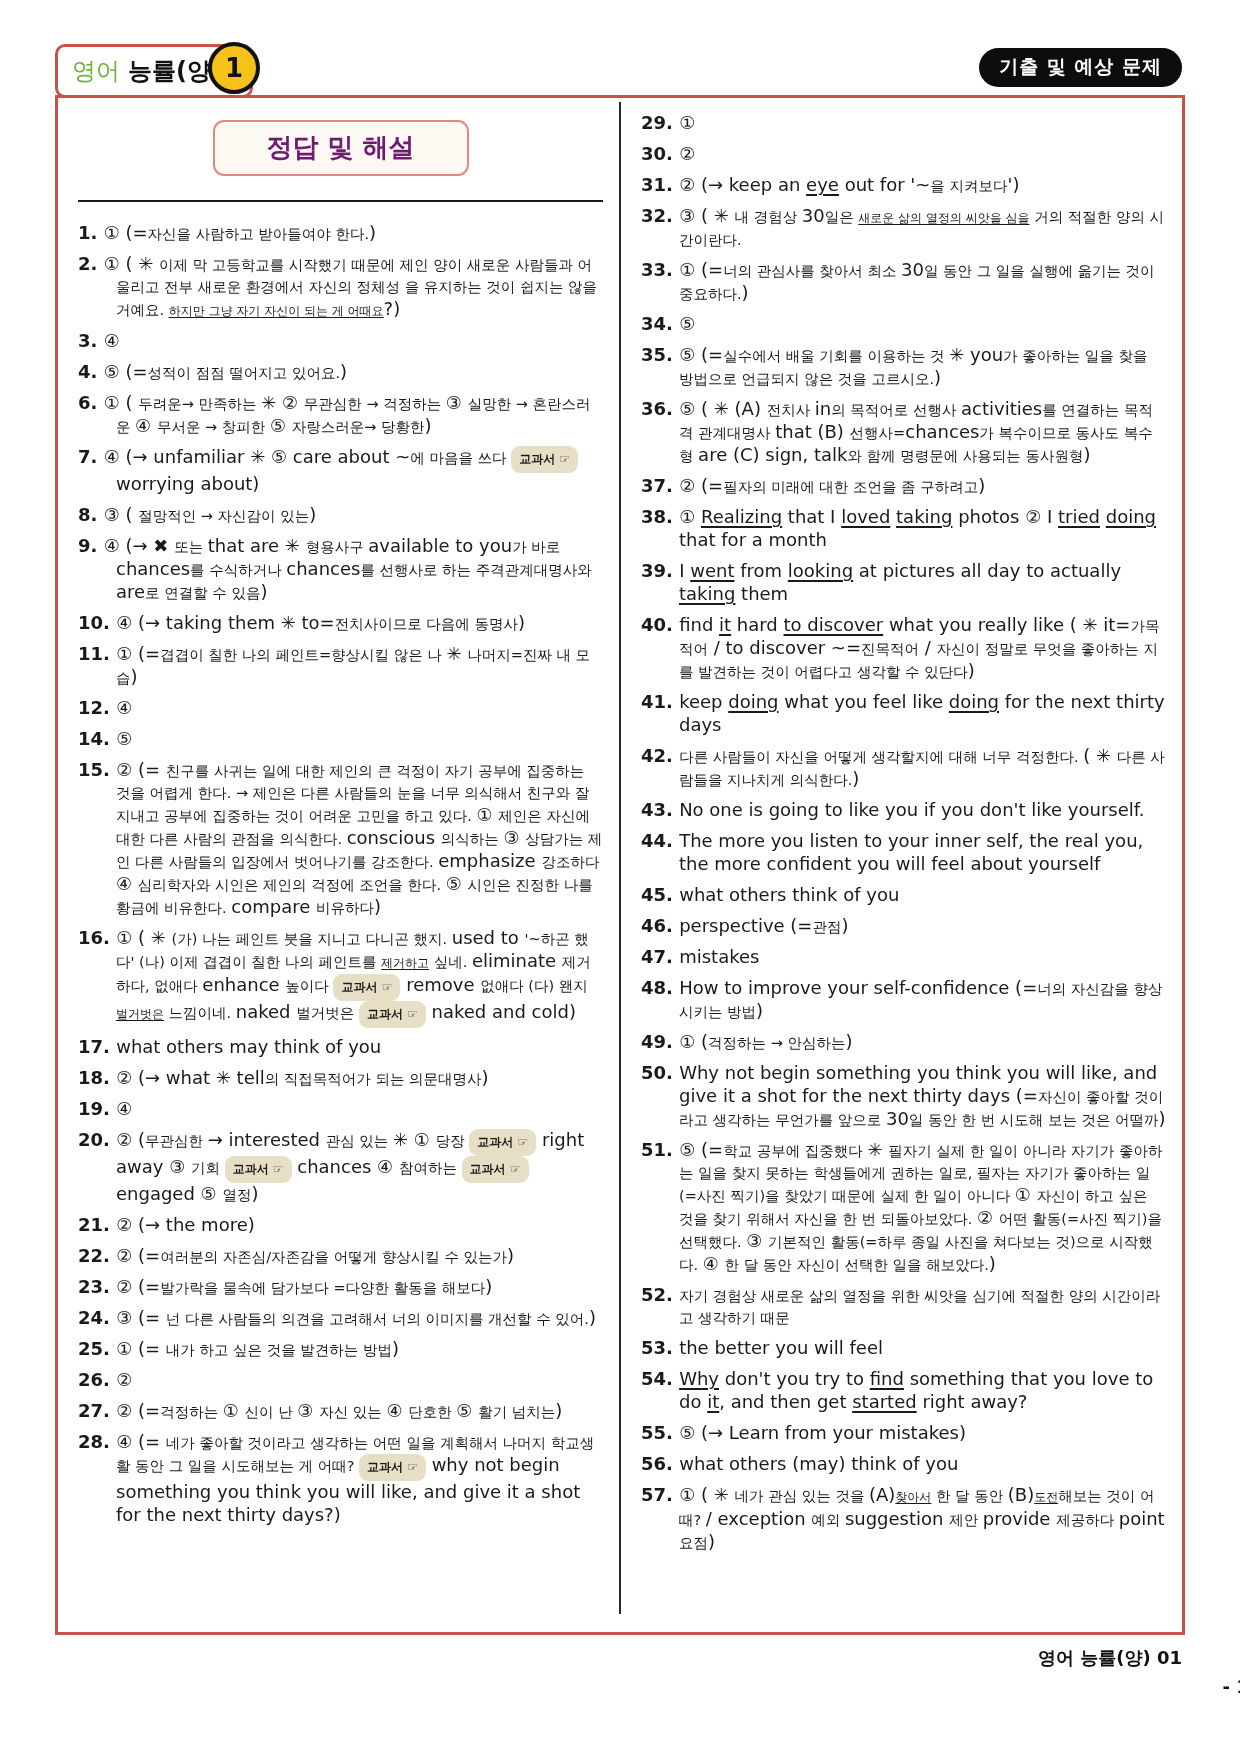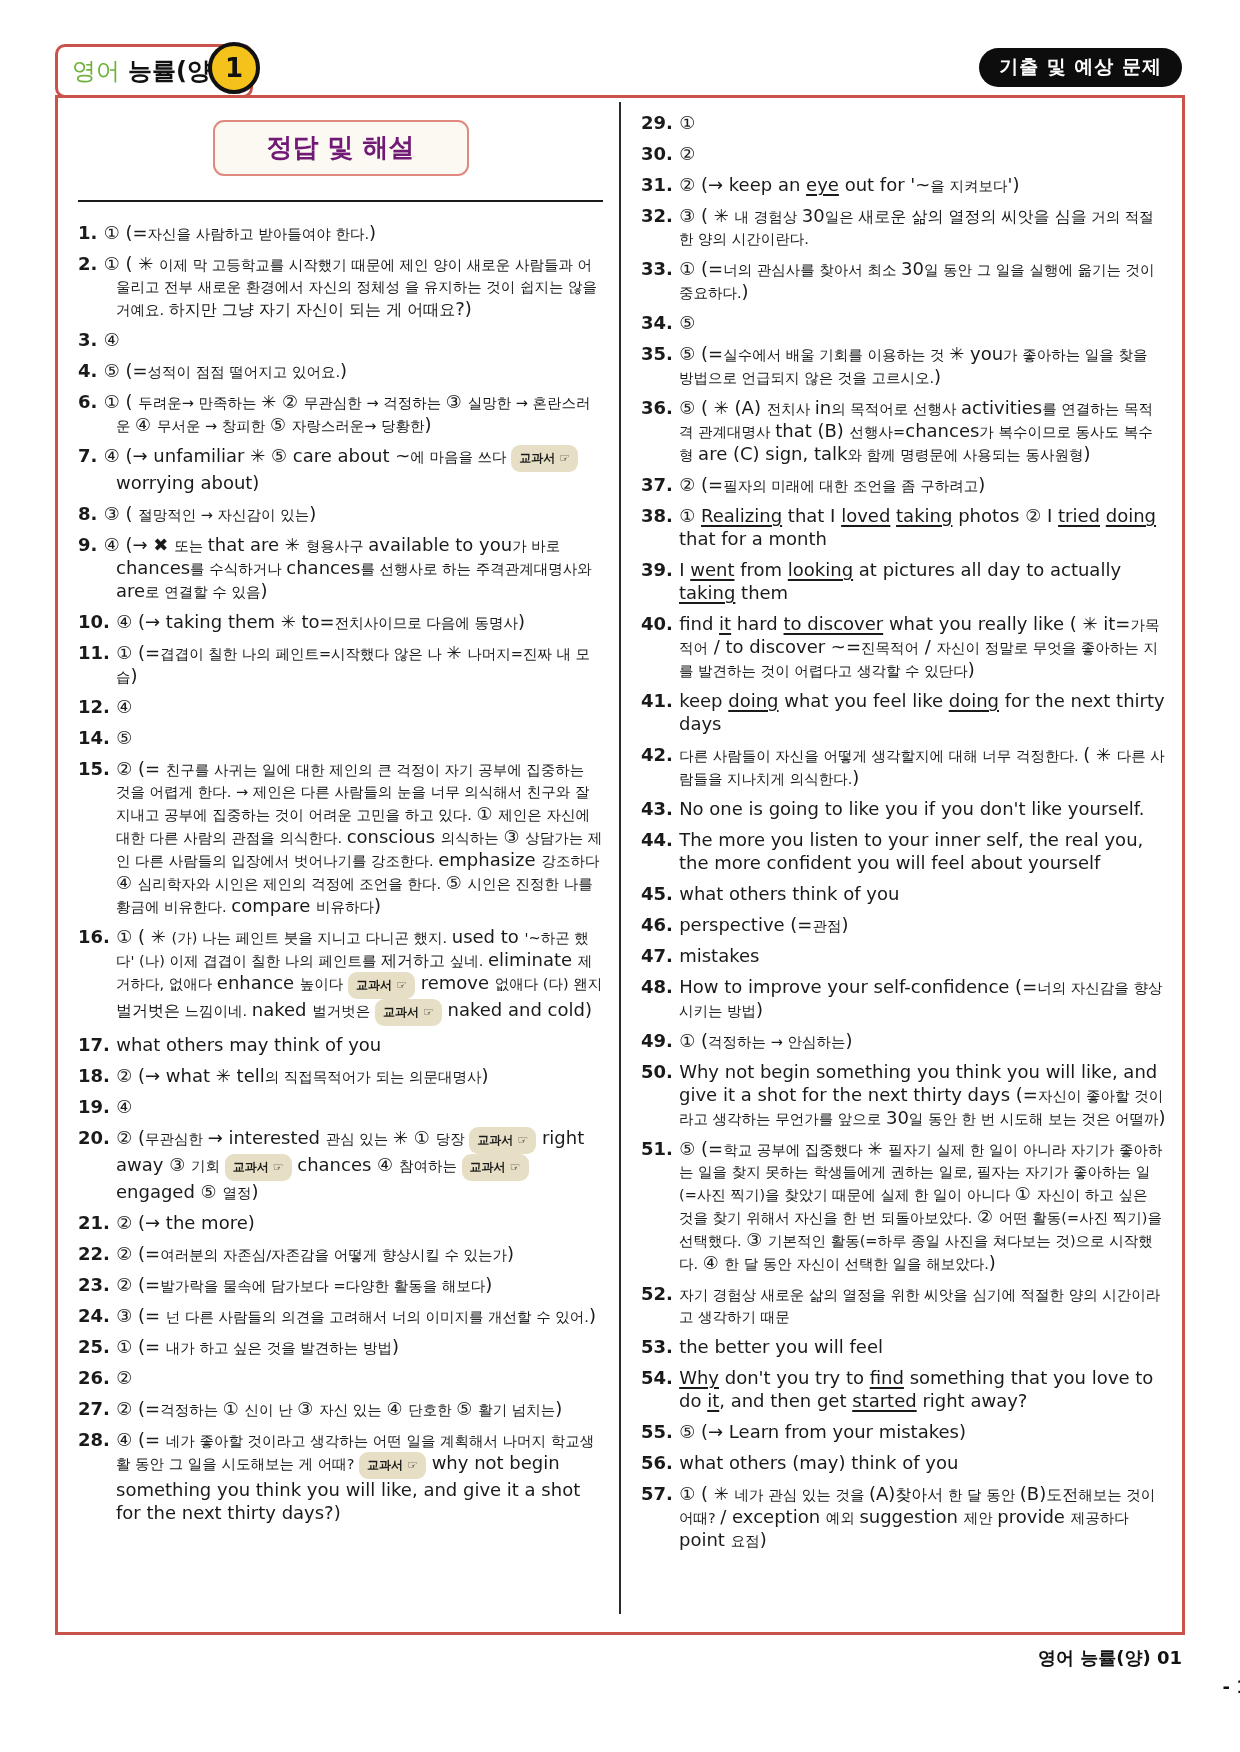--- a/index.html
+++ b/index.html
@@ -65,21 +65,21 @@
   .answers{display:block;}
   .item{
     padding-left:38px;text-indent:-38px;
     margin-bottom:8px;
     line-height:22px;
   }
   .num{font-weight:bold;font-size:18px;}
   .seg-e{font-size:18px;}
   .seg-eu{font-size:18px;text-decoration:underline;text-underline-offset:3px;text-decoration-thickness:1.5px;}
   .seg-k{font-size:14.5px;}
-  .seg-ku{font-size:16px;text-underline-offset:2px;text-decoration-thickness:1.2px;}
+  .seg-ku{font-size:12px;text-decoration:underline;text-underline-offset:2px;text-decoration-thickness:1.2px;}
   .seg-b{
     font-size:12px;font-weight:bold;color:#1a1a1a;
     background:#e7dfc5;border-radius:9px;
     padding:2px 8px 3px;
     white-space:nowrap;
     display:inline-block;text-indent:0;
   }
   .col-right{padding-top:14px;}
   
   .footer-right{
@@ -113,21 +113,21 @@
       <div class="answers" id="list-left">
           <div class="item"><span class="num">1. </span><span class="seg-e">① (=</span><span class="seg-k">자신을 사람하고 받아들여야 한다.</span><span class="seg-e">)</span></div>
           <div class="item"><span class="num">2. </span><span class="seg-e">① ( ✳ </span><span class="seg-k">이제 막 고등학교를 시작했기 때문에 제인 양이 새로운 사람들과 어울리고 전부 새로운 환경에서 자신의 정체성 을 유지하는 것이 쉽지는 않을 거예요. </span><span class="seg-ku">하지만 그냥 자기 자신이 되는 게 어때요</span><span class="seg-e">?)</span></div>
           <div class="item"><span class="num">3. </span><span class="seg-e">④</span></div>
           <div class="item"><span class="num">4. </span><span class="seg-e">⑤ (=</span><span class="seg-k">성적이 점점 떨어지고 있어요.</span><span class="seg-e">)</span></div>
           <div class="item"><span class="num">6. </span><span class="seg-e">① ( </span><span class="seg-k">두려운→ 만족하는 </span><span class="seg-e">✳ ② </span><span class="seg-k">무관심한 → 걱정하는 </span><span class="seg-e">③ </span><span class="seg-k">실망한 → 혼란스러운 </span><span class="seg-e">④ </span><span class="seg-k">무서운 → 창피한 </span><span class="seg-e">⑤ </span><span class="seg-k">자랑스러운→ 당황한</span><span class="seg-e">)</span></div>
           <div class="item"><span class="num">7. </span><span class="seg-e">④ (→ unfamiliar ✳ ⑤ care about ~</span><span class="seg-k">에 마음을 쓰다 </span><span class="seg-b">교과서 ☞</span><span class="seg-e"> worrying about)</span></div>
           <div class="item"><span class="num">8. </span><span class="seg-e">③ ( </span><span class="seg-k">절망적인 → 자신감이 있는</span><span class="seg-e">)</span></div>
           <div class="item"><span class="num">9. </span><span class="seg-e">④ (→ ✖ </span><span class="seg-k">또는 </span><span class="seg-e">that are ✳ </span><span class="seg-k">형용사구 </span><span class="seg-e">available to you</span><span class="seg-k">가 바로 </span><span class="seg-e">chances</span><span class="seg-k">를 수식하거나 </span><span class="seg-e">chances</span><span class="seg-k">를 선행사로 하는 주격관계대명사와 </span><span class="seg-e">are</span><span class="seg-k">로 연결할 수 있음</span><span class="seg-e">)</span></div>
           <div class="item"><span class="num">10. </span><span class="seg-e">④ (→ taking them ✳ to=</span><span class="seg-k">전치사이므로 다음에 동명사</span><span class="seg-e">)</span></div>
-          <div class="item"><span class="num">11. </span><span class="seg-e">① (=</span><span class="seg-k">겹겹이 칠한 나의 페인트=시작했다 않은 나 </span><span class="seg-e">✳ </span><span class="seg-k">나머지=진짜 내 모습</span><span class="seg-e">)</span></div>
+          <div class="item"><span class="num">11. </span><span class="seg-e">① (=</span><span class="seg-k">겹겹이 칠한 나의 페인트=향상시킬 않은 나 </span><span class="seg-e">✳ </span><span class="seg-k">나머지=진짜 내 모습</span><span class="seg-e">)</span></div>
           <div class="item"><span class="num">12. </span><span class="seg-e">④</span></div>
           <div class="item"><span class="num">14. </span><span class="seg-e">⑤</span></div>
           <div class="item"><span class="num">15. </span><span class="seg-e">② (= </span><span class="seg-k">친구를 사귀는 일에 대한 제인의 큰 걱정이 자기 공부에 집중하는 것을 어렵게 한다. → 제인은 다른 사람들의 눈을 너무 의식해서 친구와 잘 지내고 공부에 집중하는 것이 어려운 고민을 하고 있다. </span><span class="seg-e">① </span><span class="seg-k">제인은 자신에 대한 다른 사람의 관점을 의식한다. </span><span class="seg-e">conscious </span><span class="seg-k">의식하는  </span><span class="seg-e">③ </span><span class="seg-k">상담가는 제인 다른 사람들의 입장에서 벗어나기를 강조한다. </span><span class="seg-e">emphasize </span><span class="seg-k">강조하다  </span><span class="seg-e">④ </span><span class="seg-k">심리학자와 시인은 제인의 걱정에 조언을 한다. </span><span class="seg-e">⑤ </span><span class="seg-k">시인은 진정한 나를 황금에 비유한다. </span><span class="seg-e">compare </span><span class="seg-k">비유하다</span><span class="seg-e">)</span></div>
           <div class="item"><span class="num">16. </span><span class="seg-e">① ( ✳ </span><span class="seg-k">(가) 나는 페인트 붓을 지니고 다니곤 했지. </span><span class="seg-e">used to </span><span class="seg-k">'~하곤 했다' (나) 이제 겹겹이 칠한 나의 페인트를 </span><span class="seg-ku">제거하고</span><span class="seg-k">  싶네. </span><span class="seg-e">eliminate </span><span class="seg-k">제거하다, 없애다 </span><span class="seg-e">enhance </span><span class="seg-k">높이다 </span><span class="seg-b">교과서 ☞</span><span class="seg-e"> remove </span><span class="seg-k">없애다 (다) 왠지  </span><span class="seg-ku">벌거벗은</span><span class="seg-k"> 느낌이네. </span><span class="seg-e">naked </span><span class="seg-k">벌거벗은 </span><span class="seg-b">교과서 ☞</span><span class="seg-e"> naked and cold)</span></div>
           <div class="item"><span class="num">17. </span><span class="seg-e">what others may think of you</span></div>
           <div class="item"><span class="num">18. </span><span class="seg-e">② (→ what ✳ tell</span><span class="seg-k">의 직접목적어가 되는 의문대명사</span><span class="seg-e">)</span></div>
           <div class="item"><span class="num">19. </span><span class="seg-e">④</span></div>
           <div class="item"><span class="num">20. </span><span class="seg-e">② (</span><span class="seg-k">무관심한 </span><span class="seg-e">→ interested </span><span class="seg-k">관심 있는 </span><span class="seg-e">✳ ① </span><span class="seg-k">당장 </span><span class="seg-b">교과서 ☞</span><span class="seg-e"> right away ③ </span><span class="seg-k">기회 </span><span class="seg-b">교과서 ☞</span><span class="seg-e"> chances ④ </span><span class="seg-k">참여하는 </span><span class="seg-b">교과서 ☞</span><span class="seg-e"> engaged ⑤ </span><span class="seg-k">열정</span><span class="seg-e">)</span></div>
           <div class="item"><span class="num">21. </span><span class="seg-e">② (→ the more)</span></div>
           <div class="item"><span class="num">22. </span><span class="seg-e">② (=</span><span class="seg-k">여러분의 자존심/자존감을 어떻게 향상시킬 수 있는가</span><span class="seg-e">)</span></div>

